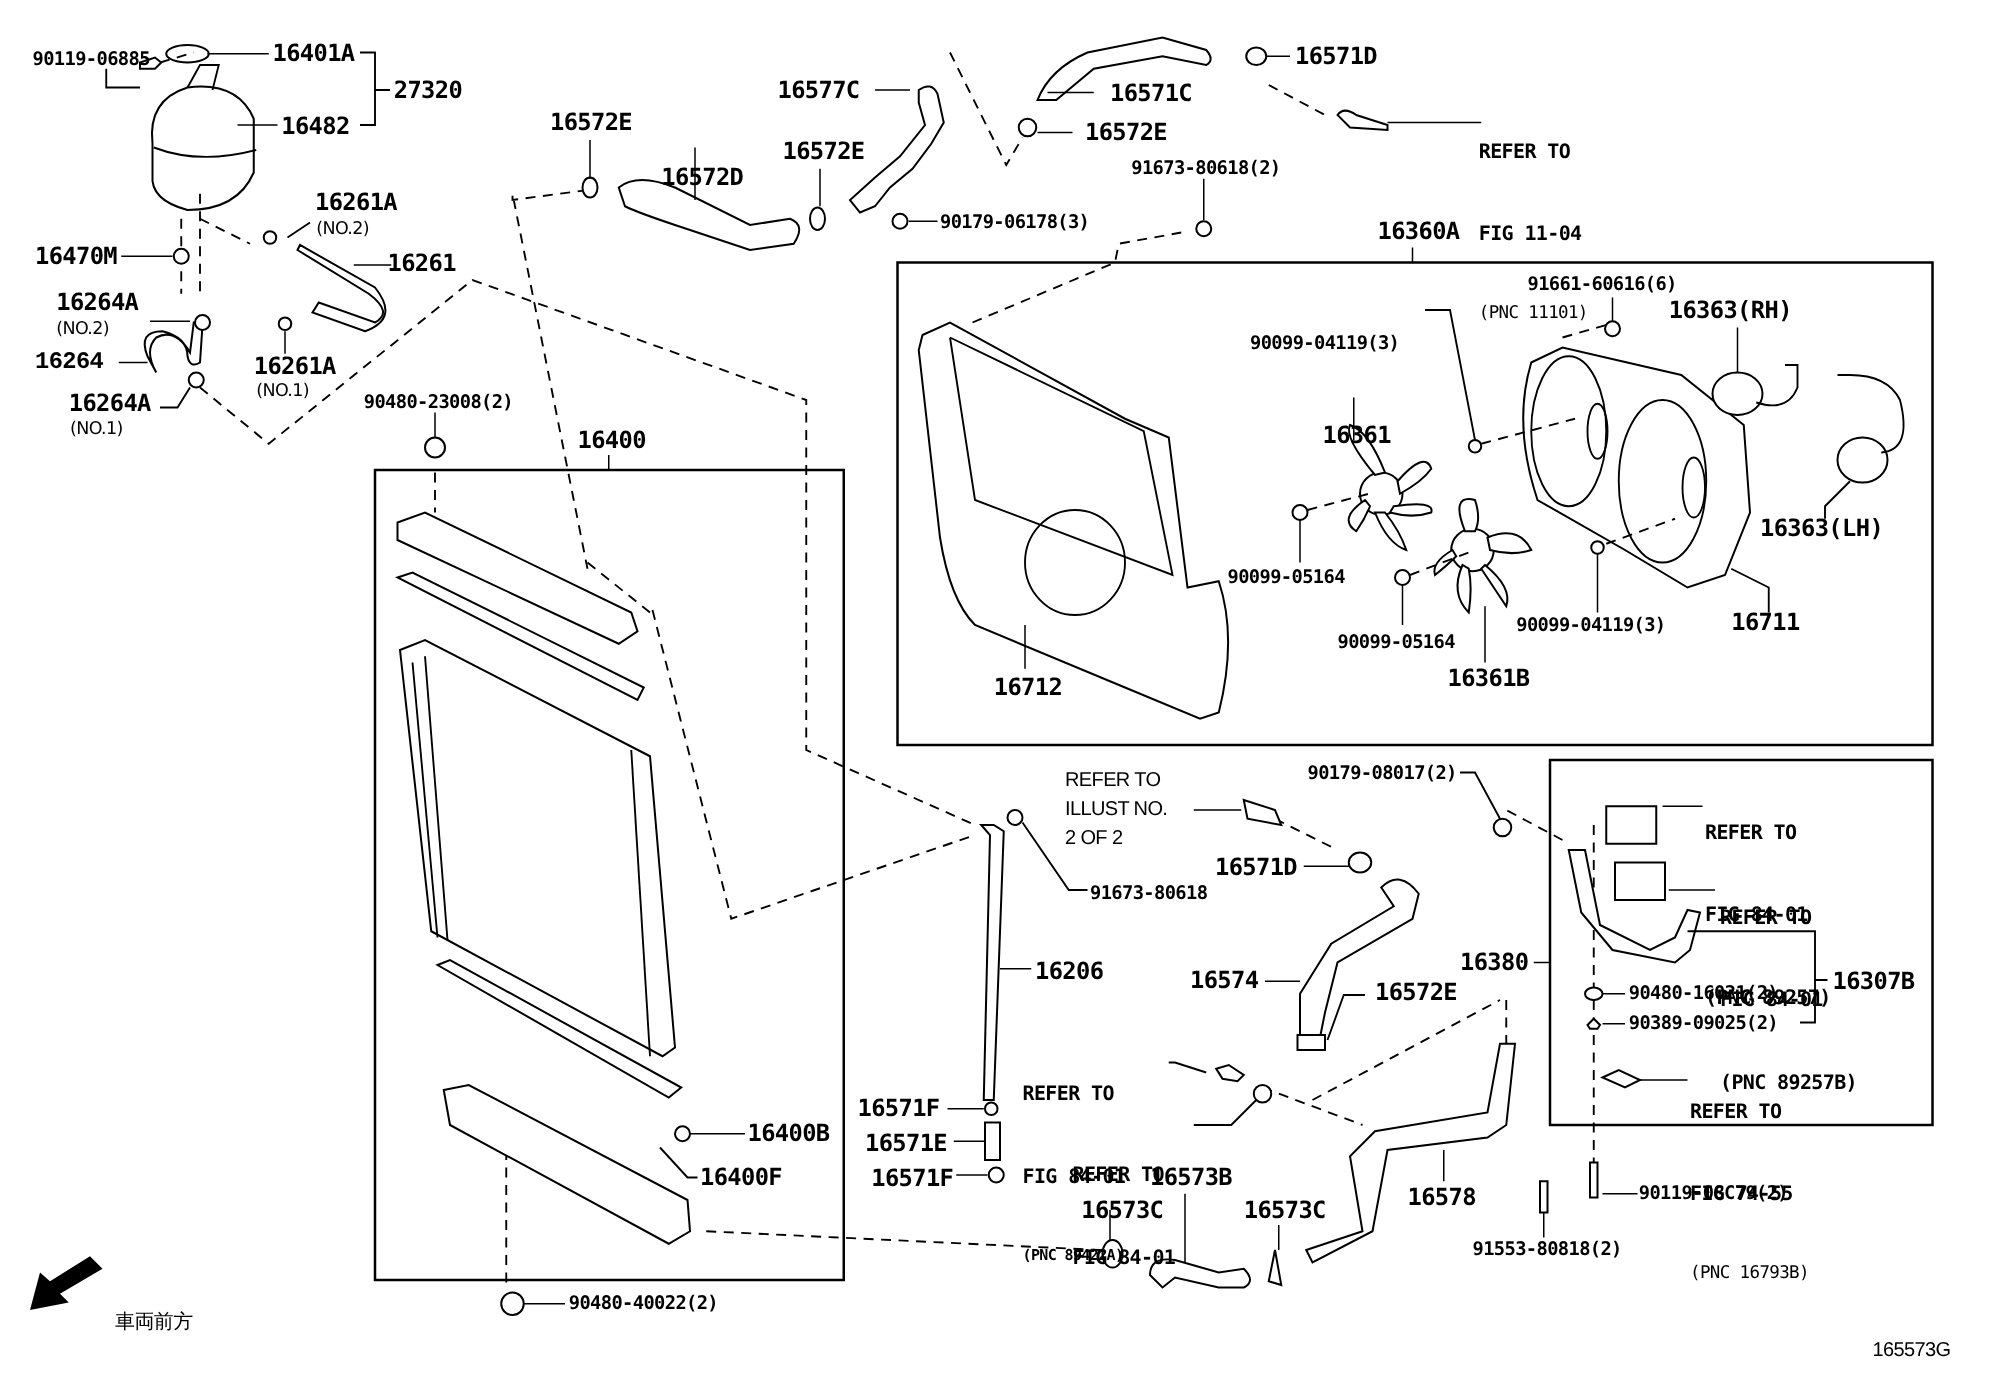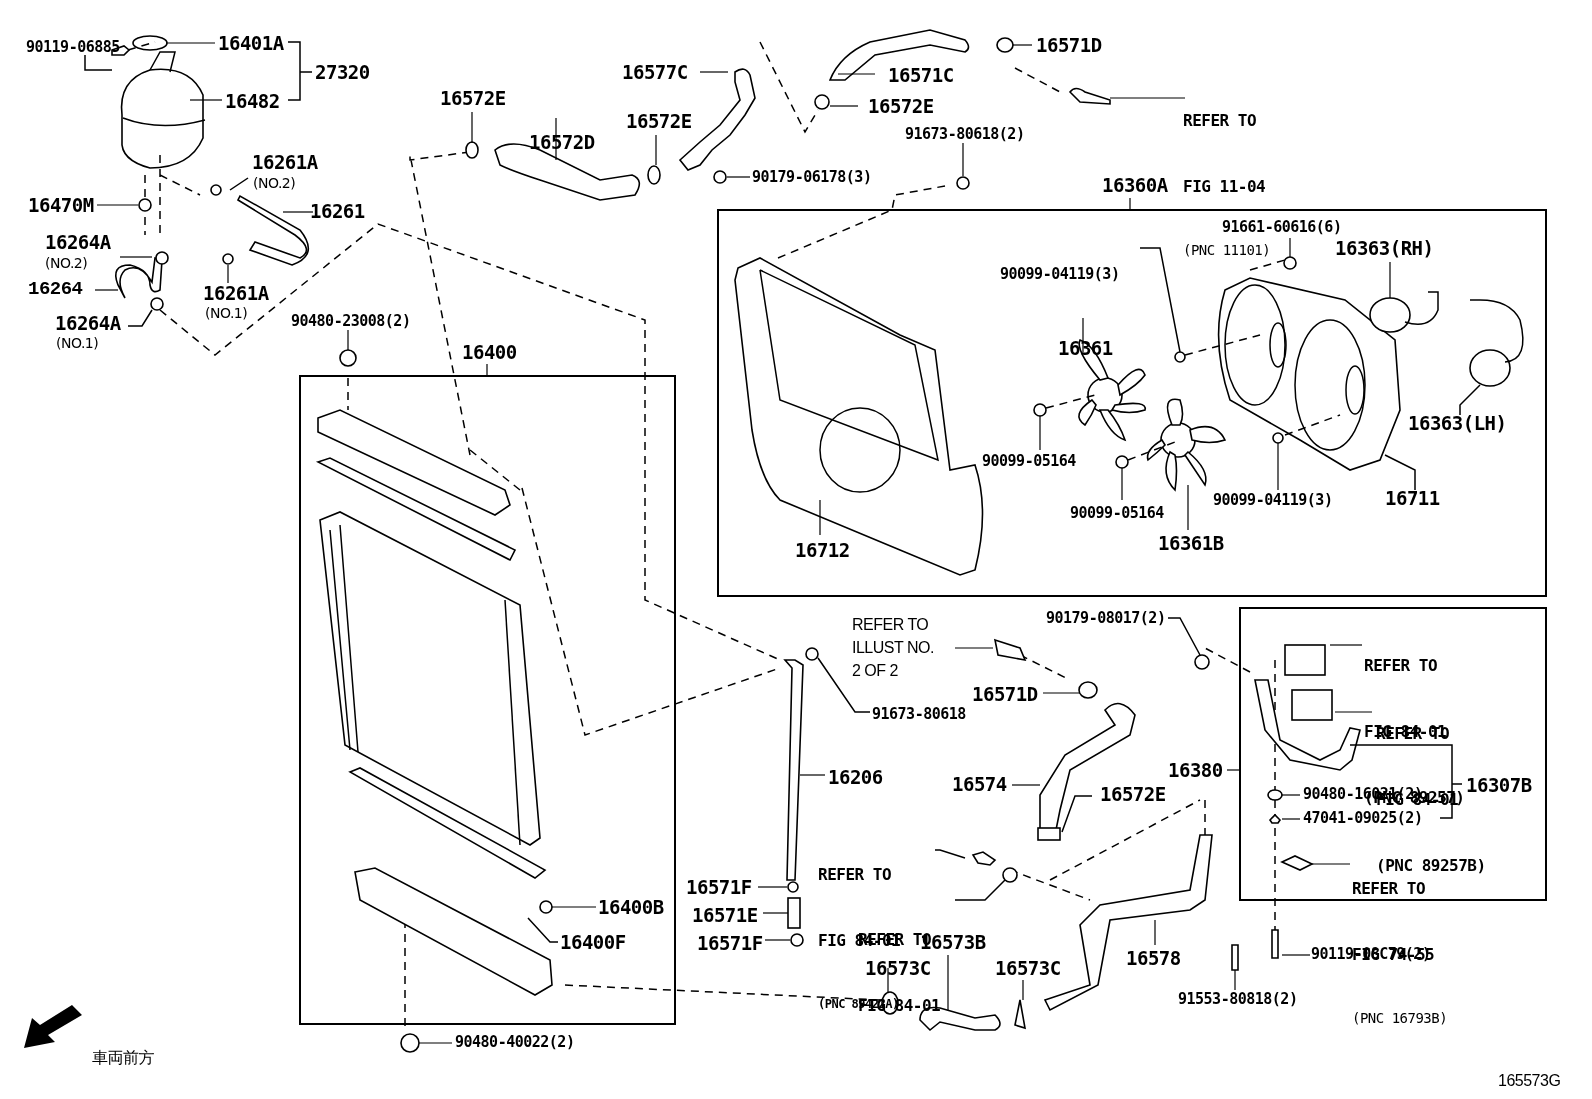--- a/index.html
+++ b/index.html
@@ -298,21 +298,21 @@
   <span>FIG 84-01</span>
   <span>(PNC 89257)</span>
 </div>
 <div class="lbl ref multi" style="left:1376px;top:679px;">
   <span>REFER TO</span>
   <span>FIG 84-01</span>
   <span>(PNC 89257B)</span>
 </div>
 <div class="lbl" style="left:1466px;top:775px;">16307B</div>
 <div class="lbl sm" style="left:1303px;top:786px;">90480-16021(2)</div>
-<div class="lbl sm" style="left:1303px;top:810px;">47041-09025(2)</div>
+<div class="lbl sm" style="left:1303px;top:810px;">90389-09025(2)</div>
 <div class="lbl ref multi" style="left:1352px;top:834px;">
   <span>REFER TO</span>
   <span>FIG 74-55</span>
   <span style="font-weight:normal;font-size:14px;line-height:16px;">(PNC 16793B)</span>
 </div>
 
 <div class="lbl ref multi" style="left:818px;top:820px;">
   <span>REFER TO</span>
   <span>FIG 84-01</span>
   <span style="font-weight:bold;font-size:12px;line-height:16px;">(PNC 89422A)</span>

